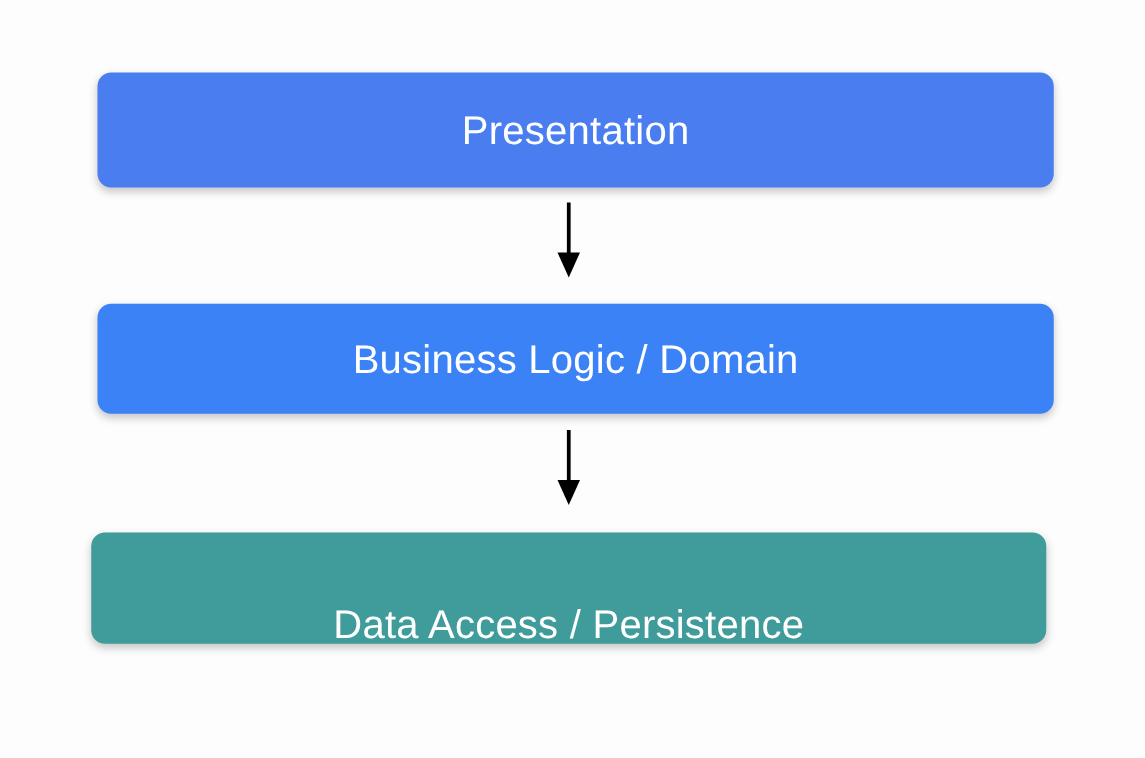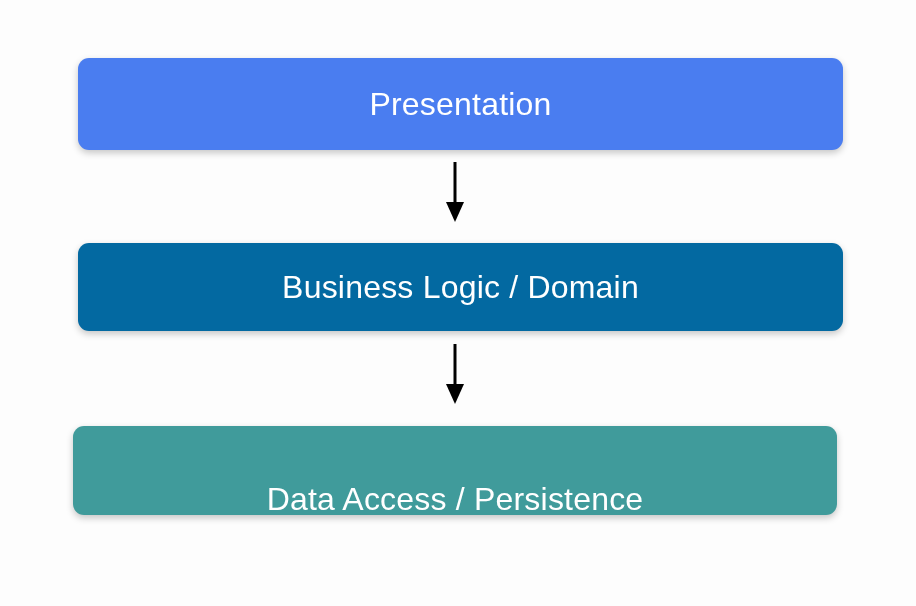--- a/index.html
+++ b/index.html
@@ -92,21 +92,21 @@
     <span class="layer-label" style="color: rgb(255, 255, 255);">Presentation</span>
   </div>
 
   <div class="arrow-connector" id="arrow-1">
     <svg viewBox="0 0 40 70" xmlns="http://www.w3.org/2000/svg">
       <line x1="20" y1="2" x2="20" y2="45" stroke="#000000" stroke-width="3"></line>
       <polygon points="11,42 29,42 20,62" fill="#000000"></polygon>
     </svg>
   </div>
 
-  <div class="layer-box" id="box-business" style="background: #0369a1;">
+  <div class="layer-box" id="box-business" style="background: #3b82f6;">
     <span class="layer-label" style="color: rgb(255, 255, 255);">Business Logic / Domain</span>
   </div>
 
   <div class="arrow-connector" id="arrow-2">
     <svg viewBox="0 0 40 70" xmlns="http://www.w3.org/2000/svg">
       <line x1="20" y1="2" x2="20" y2="45" stroke="#000000" stroke-width="3"></line>
       <polygon points="11,42 29,42 20,62" fill="#000000"></polygon>
     </svg>
   </div>
 

